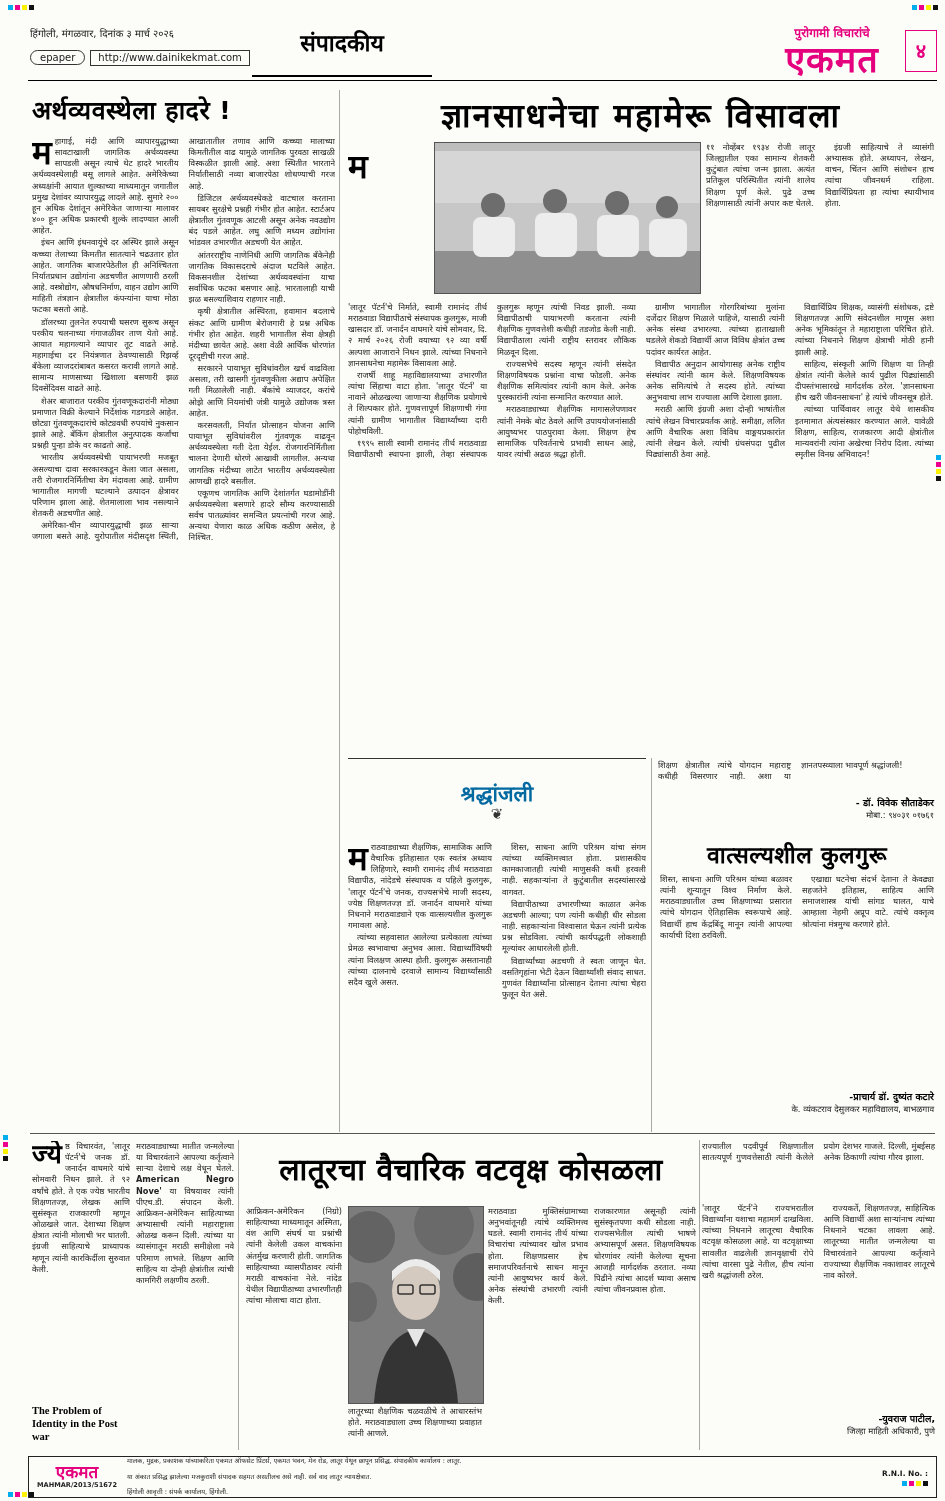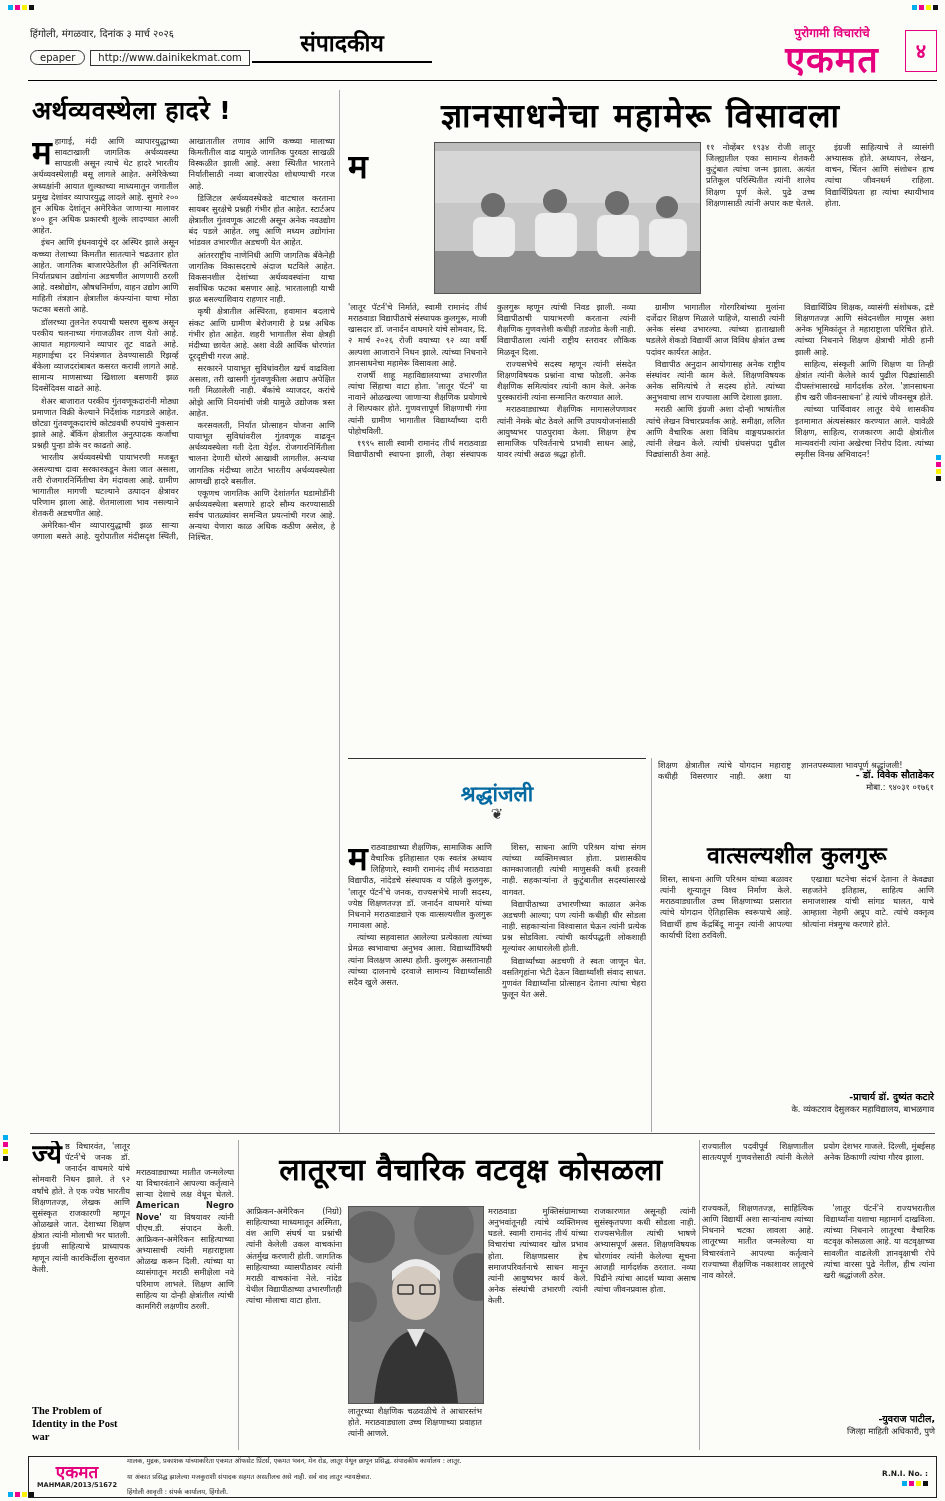--- a/index.html
+++ b/index.html
@@ -21,21 +21,21 @@
   .byl{font-weight:700;font-size:9.5px;text-align:right;color:#000;}
   .bylsub{font-size:8.3px;text-align:right;color:#222;}
   .photo{border:1px solid #555;background:#c4c4c4;overflow:hidden;}
   .pill{display:inline-block;border:1px solid #333;border-radius:9px;padding:1px 9px;font-size:10px;}
   .urlbox{display:inline-block;border:1px solid #333;padding:1.5px 7px;font-size:10px;}
   .masthead-tag{color:var(--accent);font-size:12px;font-weight:700;text-align:center;}
   .masthead-name{color:var(--accent);font-size:36px;font-weight:800;text-align:center;line-height:1.05;letter-spacing:1px;}
   .pgnum{border:1.5px solid var(--accent);color:var(--accent);font-size:20px;font-weight:700;
          width:30px;height:40px;line-height:40px;text-align:center;}
   .section-title{font-size:23px;font-weight:700;text-align:center;color:#000;
-                 border-bottom:2px solid #000;padding-bottom:3px;}
+                 border-bottom:2px solid #000;padding-bottom:17px;}
   .tribute-box{border-top:1px solid #333;text-align:center;}
   .tribute-word{font-size:21px;font-weight:700;color:#0369a1;margin-top:20px;}
   .flourish{font-size:15px;color:#333;line-height:1;}
   .eng-title{font-family:"Liberation Serif",serif;font-weight:700;font-size:10.5px;line-height:1.25;color:#000;}
   [data-marks]{display:flex;gap:2px;}
   [data-marks].v{flex-direction:column;}
   [data-marks] i{display:block;width:5px;height:5px;}
   .footer-box{border:1px solid #222;display:flex;align-items:center;gap:10px;padding:3px 8px;box-sizing:border-box;}
   .footer-logo{color:var(--accent);font-weight:800;font-size:17px;line-height:1;}
   .fsmall{font-size:6.6px;line-height:1.35;color:#222;}
@@ -138,21 +138,21 @@
       <p>विद्यापीठ अनुदान आयोगासह अनेक राष्ट्रीय संस्थांवर त्यांनी काम केले. शिक्षणविषयक अनेक समित्यांचे ते सदस्य होते. त्यांच्या अनुभवाचा लाभ राज्याला आणि देशाला झाला.</p>
       <p>मराठी आणि इंग्रजी अशा दोन्ही भाषांतील त्यांचे लेखन विचारप्रवर्तक आहे. समीक्षा, ललित आणि वैचारिक अशा विविध वाङ्मयप्रकारांत त्यांनी लेखन केले. त्यांची ग्रंथसंपदा पुढील पिढ्यांसाठी ठेवा आहे.</p>
       <p>विद्यार्थिप्रिय शिक्षक, व्यासंगी संशोधक, द्रष्टे शिक्षणतज्ज्ञ आणि संवेदनशील माणूस अशा अनेक भूमिकांतून ते महाराष्ट्राला परिचित होते. त्यांच्या निधनाने शिक्षण क्षेत्राची मोठी हानी झाली आहे.</p>
       <p>साहित्य, संस्कृती आणि शिक्षण या तिन्ही क्षेत्रांत त्यांनी केलेले कार्य पुढील पिढ्यांसाठी दीपस्तंभासारखे मार्गदर्शक ठरेल. 'ज्ञानसाधना हीच खरी जीवनसाधना' हे त्यांचे जीवनसूत्र होते.</p>
       <p>त्यांच्या पार्थिवावर लातूर येथे शासकीय इतमामात अंत्यसंस्कार करण्यात आले. यावेळी शिक्षण, साहित्य, राजकारण आदी क्षेत्रांतील मान्यवरांनी त्यांना अखेरचा निरोप दिला. त्यांच्या स्मृतीस विनम्र अभिवादन!</p>
     </div>
 
   <div class="abs bt cols2 clip" style="left:658px;top:760px;width:276px;height:32px;">
       <p>शिक्षण क्षेत्रातील त्यांचे योगदान महाराष्ट्र कधीही विसरणार नाही. अशा या ज्ञानतपस्व्याला भावपूर्ण श्रद्धांजली!</p>
     </div>
-  <div class="abs" style="left:658px;top:768px;width:276px;">
+  <div class="abs" style="left:658px;top:796px;width:276px;">
     <div class="byl">- डॉ. विवेक सौताडेकर</div>
     <div class="bylsub">मोबा.: ९४०३१ ०१७६१</div>
   </div>
 
   <div class="abs tribute-box" style="left:348px;top:758px;width:298px;height:74px;">
     <div class="tribute-word">श्रद्धांजली</div>
     <div class="flourish">❦</div>
   </div>
 
   <div class="abs bt cols2 clip" style="left:348px;top:842px;width:298px;height:290px;">
@@ -169,21 +169,21 @@
     <div class="bylsub">के. व्यंकटराव देसुलकर महाविद्यालय, बाभळगाव</div>
   </div>
 
   <div class="abs hl" style="left:30px;top:1133px;width:905px;"></div>
 
   <div class="abs bt clip" style="left:32px;top:1141px;width:98px;height:258px;">
     <span class="dc small">ज्ये</span><span><p>ष्ठ विचारवंत, 'लातूर पॅटर्न'चे जनक डॉ. जनार्दन वाघमारे यांचे सोमवारी निधन झाले. ते ९२ वर्षांचे होते. ते एक ज्येष्ठ भारतीय शिक्षणतज्ज्ञ, लेखक आणि सुसंस्कृत राजकारणी म्हणून ओळखले जात. देशाच्या शिक्षण क्षेत्रात त्यांनी मोलाची भर घातली. इंग्रजी साहित्याचे प्राध्यापक म्हणून त्यांनी कारकिर्दीला सुरुवात केली.</p></span>
   </div>
   <div class="abs eng-title" style="left:32px;top:1404px;width:98px;">The Problem of Identity in the Post war</div>
 
-  <div class="abs bt clip" style="left:136px;top:1141px;width:98px;height:308px;margin-top:26px;">
+  <div class="abs bt clip" style="left:136px;top:1141px;width:98px;height:308px;">
     <span>मराठवाड्याच्या मातीत जन्मलेल्या या विचारवंताने आपल्या कर्तृत्वाने साऱ्या देशाचे लक्ष वेधून घेतले.</span>
     <b>American Negro Nove'</b>
     <span>या विषयावर त्यांनी पीएच.डी. संपादन केली. आफ्रिकन-अमेरिकन साहित्याच्या अभ्यासाची त्यांनी महाराष्ट्राला ओळख करून दिली. त्यांच्या या व्यासंगातून मराठी समीक्षेला नवे परिमाण लाभले. शिक्षण आणि साहित्य या दोन्ही क्षेत्रांतील त्यांची कामगिरी लक्षणीय ठरली.</span>
   </div>
   <div class="abs vr" style="left:238px;top:1140px;height:310px;"></div>
 
   <div class="abs headline" style="left:246px;top:1148px;width:450px;font-size:30px;text-align:center;white-space:nowrap;">लातूरचा वैचारिक वटवृक्ष कोसळला</div>
   <div class="abs bt cols2 clip" style="left:702px;top:1141px;width:233px;height:56px;">
       <p>राज्यातील पदवीपूर्व शिक्षणातील सातत्यपूर्ण गुणवत्तेसाठी त्यांनी केलेले प्रयोग देशभर गाजले. दिल्ली, मुंबईसह अनेक ठिकाणी त्यांचा गौरव झाला.</p>
     </div>
@@ -211,22 +211,22 @@
 
   <div class="abs bt clip" style="left:488px;top:1206px;width:100px;height:244px;">
       <p>मराठवाडा मुक्तिसंग्रामाच्या अनुभवांतूनही त्यांचे व्यक्तिमत्त्व घडले. स्वामी रामानंद तीर्थ यांच्या विचारांचा त्यांच्यावर खोल प्रभाव होता. शिक्षणप्रसार हेच समाजपरिवर्तनाचे साधन मानून त्यांनी आयुष्यभर कार्य केले. अनेक संस्थांची उभारणी त्यांनी केली.</p>
     </div>
   <div class="abs bt clip" style="left:594px;top:1206px;width:102px;height:244px;">
       <p>राजकारणात असूनही त्यांनी सुसंस्कृतपणा कधी सोडला नाही. राज्यसभेतील त्यांची भाषणे अभ्यासपूर्ण असत. शिक्षणविषयक धोरणांवर त्यांनी केलेल्या सूचना आजही मार्गदर्शक ठरतात. नव्या पिढीने त्यांचा आदर्श घ्यावा असाच त्यांचा जीवनप्रवास होता.</p>
     </div>
   <div class="abs vr" style="left:699px;top:1140px;height:310px;"></div>
 
   <div class="abs bt cols2 clip" style="left:702px;top:1203px;width:233px;height:204px;">
+      <p>'लातूर पॅटर्न'ने राज्यभरातील विद्यार्थ्यांना यशाचा महामार्ग दाखविला. त्यांच्या निधनाने लातूरचा वैचारिक वटवृक्ष कोसळला आहे. या वटवृक्षाच्या सावलीत वाढलेली ज्ञानवृक्षाची रोपे त्यांचा वारसा पुढे नेतील, हीच त्यांना खरी श्रद्धांजली ठरेल.</p>
       <p>राज्यकर्ते, शिक्षणतज्ज्ञ, साहित्यिक आणि विद्यार्थी अशा साऱ्यांनाच त्यांच्या निधनाने चटका लावला आहे. लातूरच्या मातीत जन्मलेल्या या विचारवंताने आपल्या कर्तृत्वाने राज्याच्या शैक्षणिक नकाशावर लातूरचे नाव कोरले.</p>
-      <p>'लातूर पॅटर्न'ने राज्यभरातील विद्यार्थ्यांना यशाचा महामार्ग दाखविला. त्यांच्या निधनाने लातूरचा वैचारिक वटवृक्ष कोसळला आहे. या वटवृक्षाच्या सावलीत वाढलेली ज्ञानवृक्षाची रोपे त्यांचा वारसा पुढे नेतील, हीच त्यांना खरी श्रद्धांजली ठरेल.</p>
     </div>
   <div class="abs" style="left:702px;top:1412px;width:233px;">
     <div class="byl">-युवराज पाटील,</div>
     <div class="bylsub">जिल्हा माहिती अधिकारी, पुणे</div>
   </div>
 
   <div class="abs footer-box" style="left:28px;top:1456px;width:909px;height:42px;">
     <div style="text-align:center;">
       <div class="footer-logo">एकमत</div>
       <div class="fsmall" style="font-weight:700;">MAHMAR/2013/51672</div>

